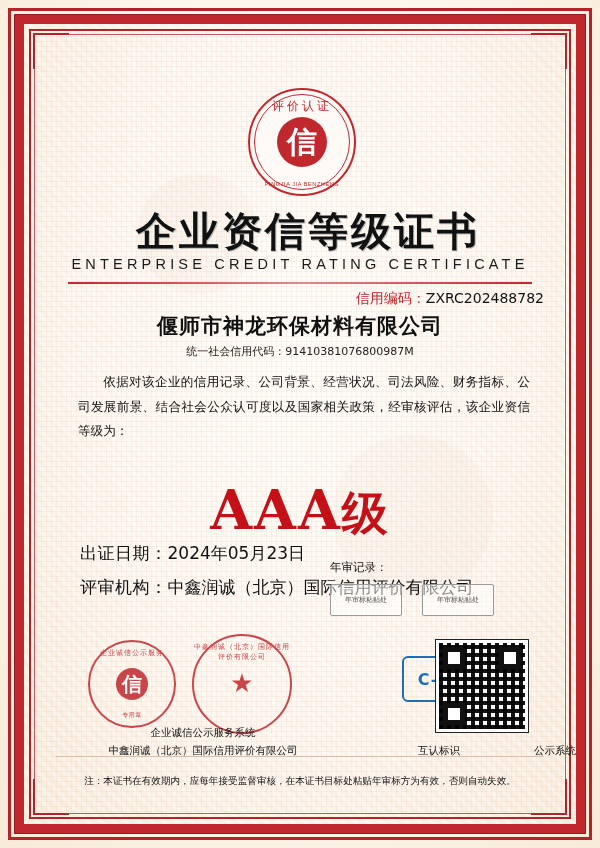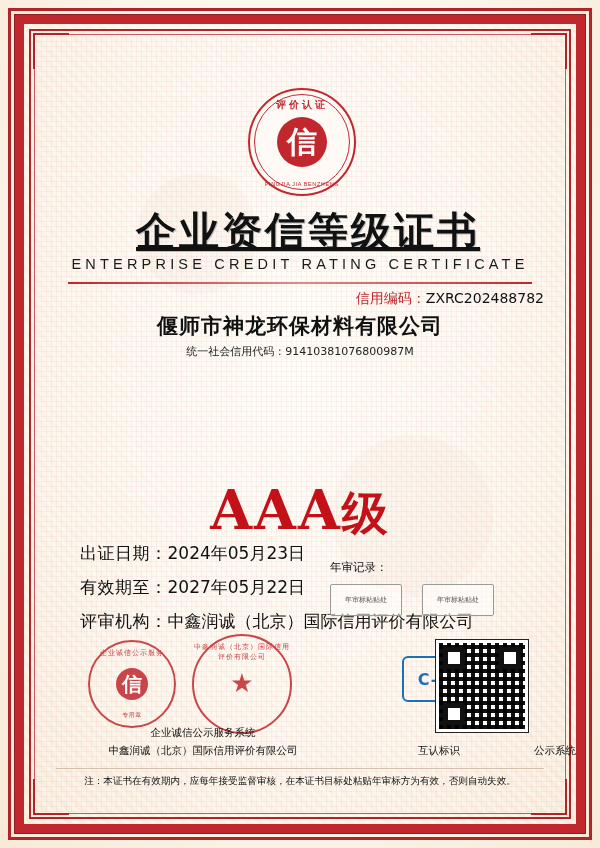--- a/index.html
+++ b/index.html
@@ -95,38 +95,36 @@
   .seal-core{
     position:absolute;left:50%;top:50%;transform:translate(-50%,-50%);
     width:50px;height:50px;border-radius:50%;
     background:#c0282e;color:#fff;
     display:flex;align-items:center;justify-content:center;
     font-family:"DejaVu Serif", serif;
     font-size:30px;font-weight:bold;line-height:1;
   }
   .seal-top-text{
     position:absolute;top:8px;left:0;right:0;text-align:center;
-    font-size:10px;letter-spacing:3px;color:#c0282e;
+    font-size:12px;letter-spacing:3px;color:#c0282e;
     font-family:"Liberation Sans", sans-serif;
-    font-weight:bold;
   }
   .seal-bot-text{
     position:absolute;bottom:7px;left:0;right:0;text-align:center;
     font-size:5.5px;letter-spacing:.6px;color:#c0282e;
     font-family:"Liberation Sans", sans-serif;
   }
 
   
   .title-cn{
     position:absolute;top:160px;left:16px;right:0;text-align:center;
     font-family:"DejaVu Sans", sans-serif;
     font-size:40px;font-weight:bold;letter-spacing:3px;
     color:#111;
     text-shadow:1px 1px 0 #bbb;
-    text-decoration:underline;
   }
   .title-en{
     position:absolute;top:212px;left:0;right:0;text-align:center;
     font-family:"Liberation Sans", sans-serif;
     font-size:14.5px;letter-spacing:4.2px;color:#1a1a1a;
   }
   .title-rule{
     position:absolute;top:238px;left:24px;right:24px;height:2px;
     background:linear-gradient(90deg,#c0282e,#e08b8f,#c0282e);
   }
@@ -255,21 +253,21 @@
   .cap1{left:28px;width:250px;top:92px;}
   .cap2{left:28px;width:250px;top:110px;}
   .cap3{left:336px;width:106px;top:110px;}
   .cap4{left:452px;width:106px;top:110px;}
 
   
   .note{
     position:absolute;left:12px;right:12px;bottom:16px;
     font-family:"DejaVu Sans", sans-serif;
     font-size:9.6px;color:#111;text-align:center;
-    border-top:1px solid #d7bfae;padding-top:6px;
+    border-top:1px solid #d7bfae;padding-top:18px;
   }
 </style>
 </head>
 <body>
 
 <div class="cert">
 
   <div class="frame-outer"></div>
   <div class="frame-mid"></div>
   <div class="frame-mid2"></div>
@@ -298,31 +296,29 @@
 
     <div class="code-line">
       <span class="code-label">信用编码：</span><span class="code-value">ZXRC202488782</span>
     </div>
 
     <div class="company">偃师市神龙环保材料有限公司</div>
     <div class="usci">
       <span>统一社会信用代码：</span><span>91410381076800987M</span>
     </div>
 
+    <div class="para">依据对该企业的信用记录、公司背景、经营状况、司法风险、财务指标、公司发展前景、结合社会公众认可度以及国家相关政策，经审核评估，该企业资信等级为：</div>
 
     <div class="grade">
       <span>AAA</span><span class="cn">级</span>
     </div>
 
     <div class="info">
       <div>
         <span class="lbl">出证日期：</span><span>2024年05月23日</span>
-      </div>
-      <div>
-        <span class="lbl">有效期至：</span><span>2027年05月22日</span>
       </div>
       <div>
         <span class="lbl">评审机构：</span><span>中鑫润诚（北京）国际信用评价有限公司</span>
       </div>
     </div>
 
     <div class="annual">年审记录：</div>
     <div class="stamp-box sb1">年审标粘贴处</div>
     <div class="stamp-box sb2">年审标粘贴处</div>
 

